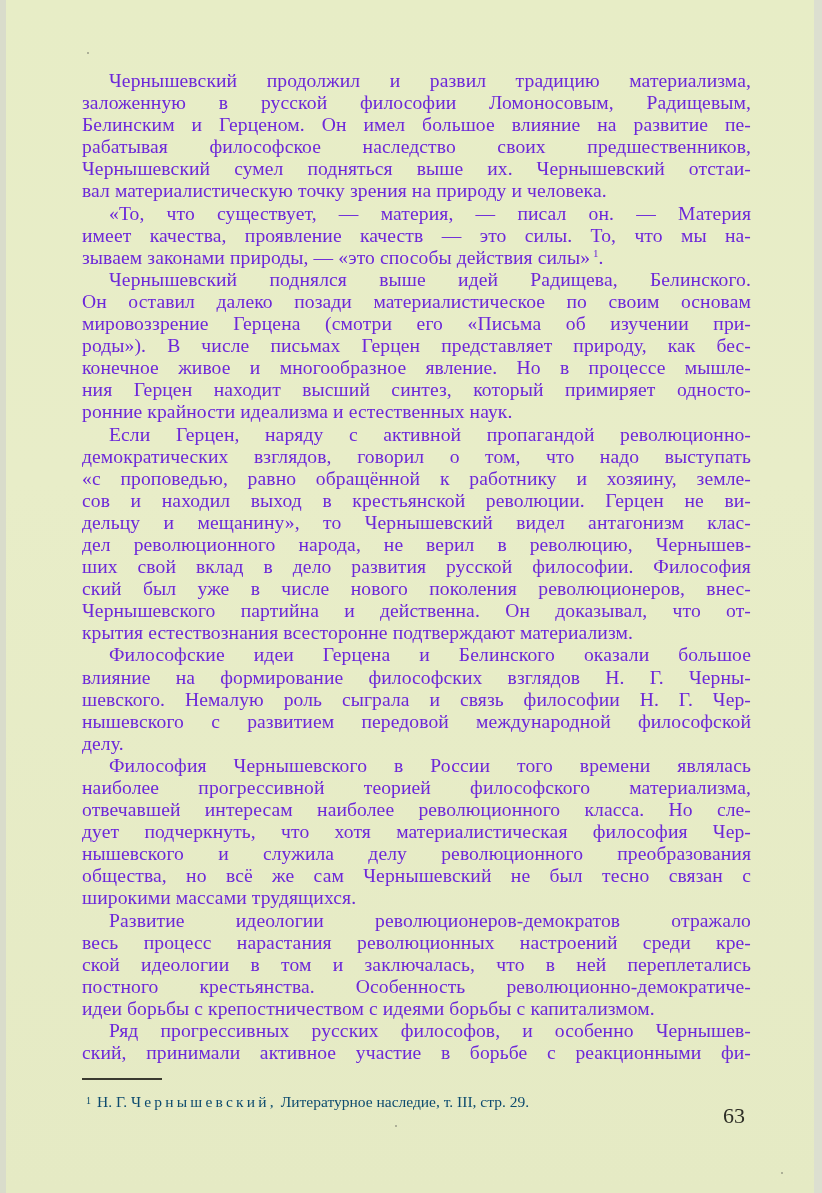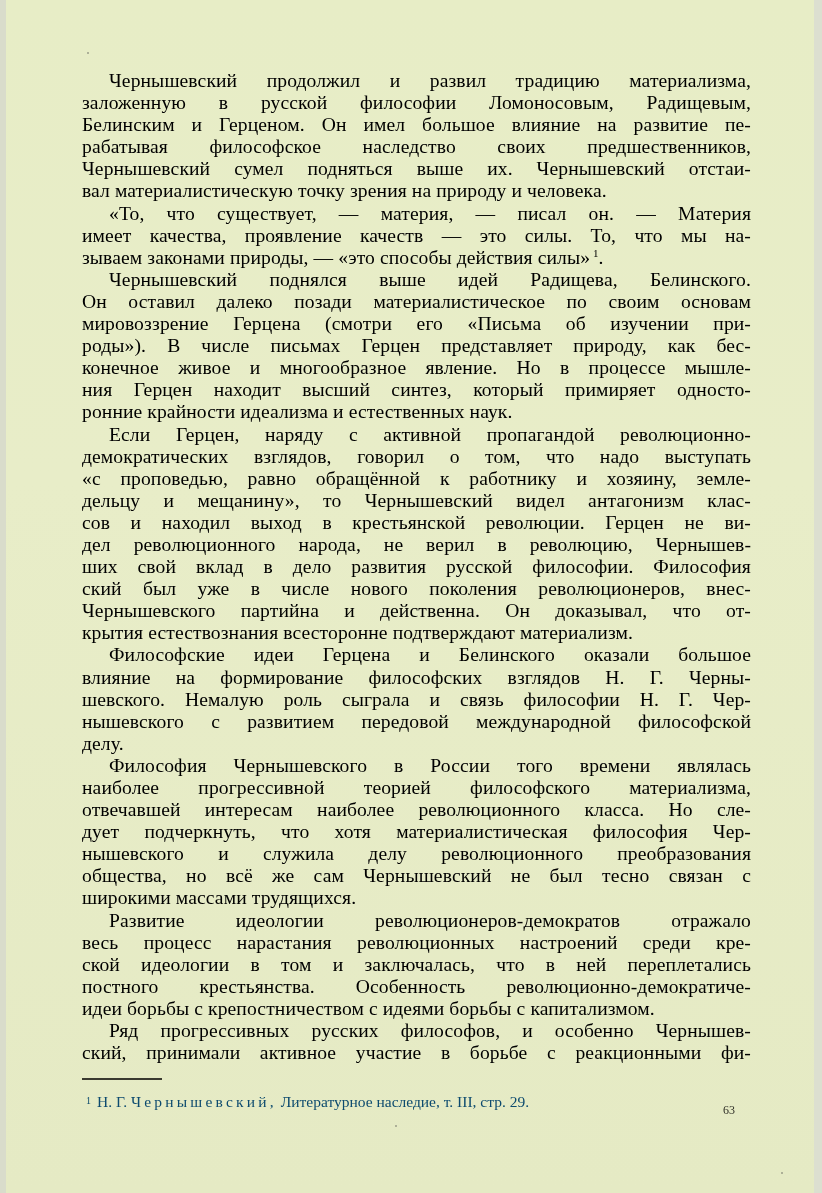--- a/index.html
+++ b/index.html
@@ -34,21 +34,21 @@
       background: #dcdfd0;
     }
     .text-block {
       position: absolute;
       left: 82px;
       top: 70px;
       width: 669px;
       font-family: "Liberation Serif", "DejaVu Serif", serif;
       font-size: 19.6px;
       line-height: 22.1px;
-      color: #000000;
+      color: #6d28d9;
       letter-spacing: 0.1px;
     }
     .line {
       display: block;
       white-space: nowrap;
       text-align: justify;
       text-align-last: justify;
       height: 22.1px;
       overflow: visible;
     }
@@ -81,21 +81,21 @@
       margin-right: 6px;
     }
     .footnote .spaced {
       letter-spacing: 3.2px;
     }
     .page-number {
       position: absolute;
       left: 723px;
       top: 1103px;
       font-family: "Liberation Serif", "DejaVu Serif", serif;
-      font-size: 12px;
+      font-size: 22px;
       color: #2e2e26;
     }
     sup.fn {
       font-size: 11px;
       vertical-align: 7px;
       line-height: 0;
     }
     .speck {
       position: absolute;
       width: 2px; height: 2px;
@@ -135,22 +135,22 @@
     <span class="line">роды»). В числе письмах Герцен представляет природу, как бес-</span>
     <span class="line">конечное живое и многообразное явление. Но в процессе мышле-</span>
     <span class="line">ния Герцен находит высший синтез, который примиряет односто-</span>
     <span class="line last">ронние крайности идеализма и естественных наук.</span>
   </div>
 
   <div>
     <span class="line indent">Если Герцен, наряду с активной пропагандой революционно-</span>
     <span class="line">демократических взглядов, говорил о том, что надо выступать</span>
     <span class="line">«с проповедью, равно обращённой к работнику и хозяину, земле-</span>
+    <span class="line">сов и находил выход в крестьянской революции. Герцен не ви-</span>
     <span class="line">дельцу и мещанину», то Чернышевский видел антагонизм клас-</span>
-    <span class="line">сов и находил выход в крестьянской революции. Герцен не ви-</span>
     <span class="line">дел революционного народа, не верил в революцию, Чернышев-</span>
     <span class="line">ших свой вклад в дело развития русской философии. Философия</span>
     <span class="line">ский был уже в числе нового поколения революционеров, внес-</span>
     <span class="line">Чернышевского партийна и действенна. Он доказывал, что от-</span>
     <span class="line last">крытия естествознания всесторонне подтверждают материализм.</span>
   </div>
 
   <div>
     <span class="line indent">Философские идеи Герцена и Белинского оказали большое</span>
     <span class="line">влияние на формирование философских взглядов Н. Г. Черны-</span>

